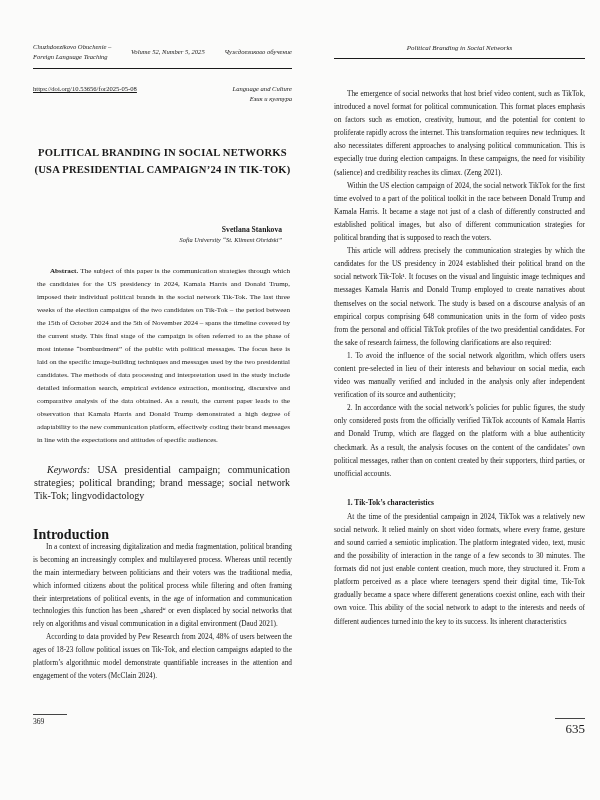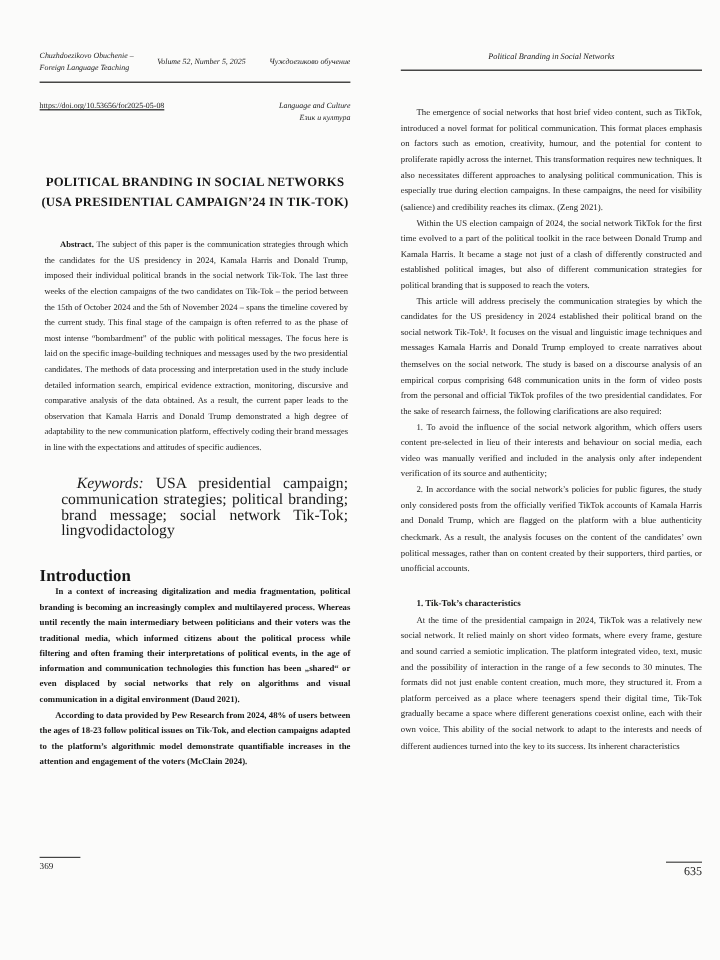--- a/index.html
+++ b/index.html
@@ -29,47 +29,47 @@
     font-size:10.6px;line-height:17px;letter-spacing:0.2px;
   }
   .author-block{margin-top:46px;text-align:right;padding-right:10px;}
   .author-name{font-weight:bold;font-size:7.6px;line-height:11px;}
   .author-affil{font-style:italic;font-size:6.4px;line-height:10px;}
   .abstract{
     margin:20px 2px 16px 4px;font-size:7.1px;line-height:13px;
     text-align:justify;text-indent:13px;
   }
   .keywords{
-    margin:0 2px 0 18px;font-size:13px;line-height:13px;
+    margin:0 2px 0 1px;font-size:10px;line-height:13px;
     text-align:justify;text-indent:13px;
   }
   .keywords i{font-style:italic;}
   .intro-heading{margin-top:26px;font-weight:bold;font-size:14px;line-height:13px;}
   .body-p{
     margin:0;font-size:7.3px;line-height:12.9px;
-    text-align:justify;text-indent:13px;font-weight:bold;
+    text-align:justify;text-indent:13px;
   }
   .pagenum-left{position:absolute;left:33px;top:714px;font-size:7.6px;}
   .pagenum-left .pn-rule{width:34px;border-top:1px solid #444;margin-bottom:2px;}
   
   .page-right{position:absolute;left:334px;top:42px;width:251px;}
   .rp-header{
     text-align:center;font-style:italic;font-size:6.9px;line-height:11px;
     padding-bottom:5px;border-bottom:1.5px solid #1a1a1a;
   }
   .rp-body{margin-top:28px;}
   .rp-p{
     margin:0;font-size:7.3px;line-height:13.1px;
     text-align:justify;text-indent:13px;
   }
   .sec1-heading{
     margin-top:16px;margin-bottom:1px;font-weight:bold;
     font-size:7.5px;line-height:13px;text-indent:13px;
   }
-  .pagenum-right{position:absolute;left:334px;top:718px;width:251px;text-align:right;font-size:10px;}
+  .pagenum-right{position:absolute;left:334px;top:718px;width:251px;text-align:right;font-size:13px;}
   .pagenum-right .pn-rule{width:30px;border-top:1px solid #444;margin:0 0 2px auto;}
 </style>
 </head>
 <body>
 
 <div class="spread">
 
   <div class="page-left">
 
     <div class="lp-header">
@@ -87,20 +87,24 @@
         <div>Language and Culture</div>
         <div>Език и култура</div>
       </div>
     </div>
 
     <div class="paper-title">
       <div>POLITICAL BRANDING IN SOCIAL NETWORKS</div>
       <div>(USA PRESIDENTIAL CAMPAIGN’24 IN TIK-TOK)</div>
     </div>
 
+    <div class="author-block">
+      <div class="author-name">Svetlana Stankova</div>
+      <div class="author-affil">Sofia University “St. Kliment Ohridski”</div>
+    </div>
 
     <p class="abstract"><b>Abstract.</b><span> The subject of this paper is the communication strategies through which the candidates for the US presidency in 2024, Kamala Harris and Donald Trump, imposed their individual political brands in the social network Tik-Tok. The last three weeks of the election campaigns of the two candidates on Tik-Tok – the period between the 15th of October 2024 and the 5th of November 2024 – spans the timeline covered by the current study. This final stage of the campaign is often referred to as the phase of most intense “bombardment” of the public with political messages. The focus here is laid on the specific image-building techniques and messages used by the two presidential candidates. The methods of data processing and interpretation used in the study include detailed information search, empirical evidence extraction, monitoring, discursive and comparative analysis of the data obtained. As a result, the current paper leads to the observation that Kamala Harris and Donald Trump demonstrated a high degree of adaptability to the new communication platform, effectively coding their brand messages in line with the expectations and attitudes of specific audiences.</span></p>
 
     <p class="keywords"><i>Keywords:</i><span> USA presidential campaign; communication strategies; political branding; brand message; social network Tik-Tok; lingvodidactology</span></p>
 
     <div class="intro-heading">Introduction</div>
     <p class="body-p">In a context of increasing digitalization and media fragmentation, political branding is becoming an increasingly complex and multilayered process. Whereas until recently the main intermediary between politicians and their voters was the traditional media, which informed citizens about the political process while filtering and often framing their interpretations of political events, in the age of information and communication technologies this function has been „shared“ or even displaced by social networks that rely on algorithms and visual communication in a digital environment (Daud 2021).</p>
     <p class="body-p">According to data provided by Pew Research from 2024, 48% of users between the ages of 18-23 follow political issues on Tik-Tok, and election campaigns adapted to the platform’s algorithmic model demonstrate quantifiable increases in the attention and engagement of the voters (McClain 2024).</p>
   </div>
 

